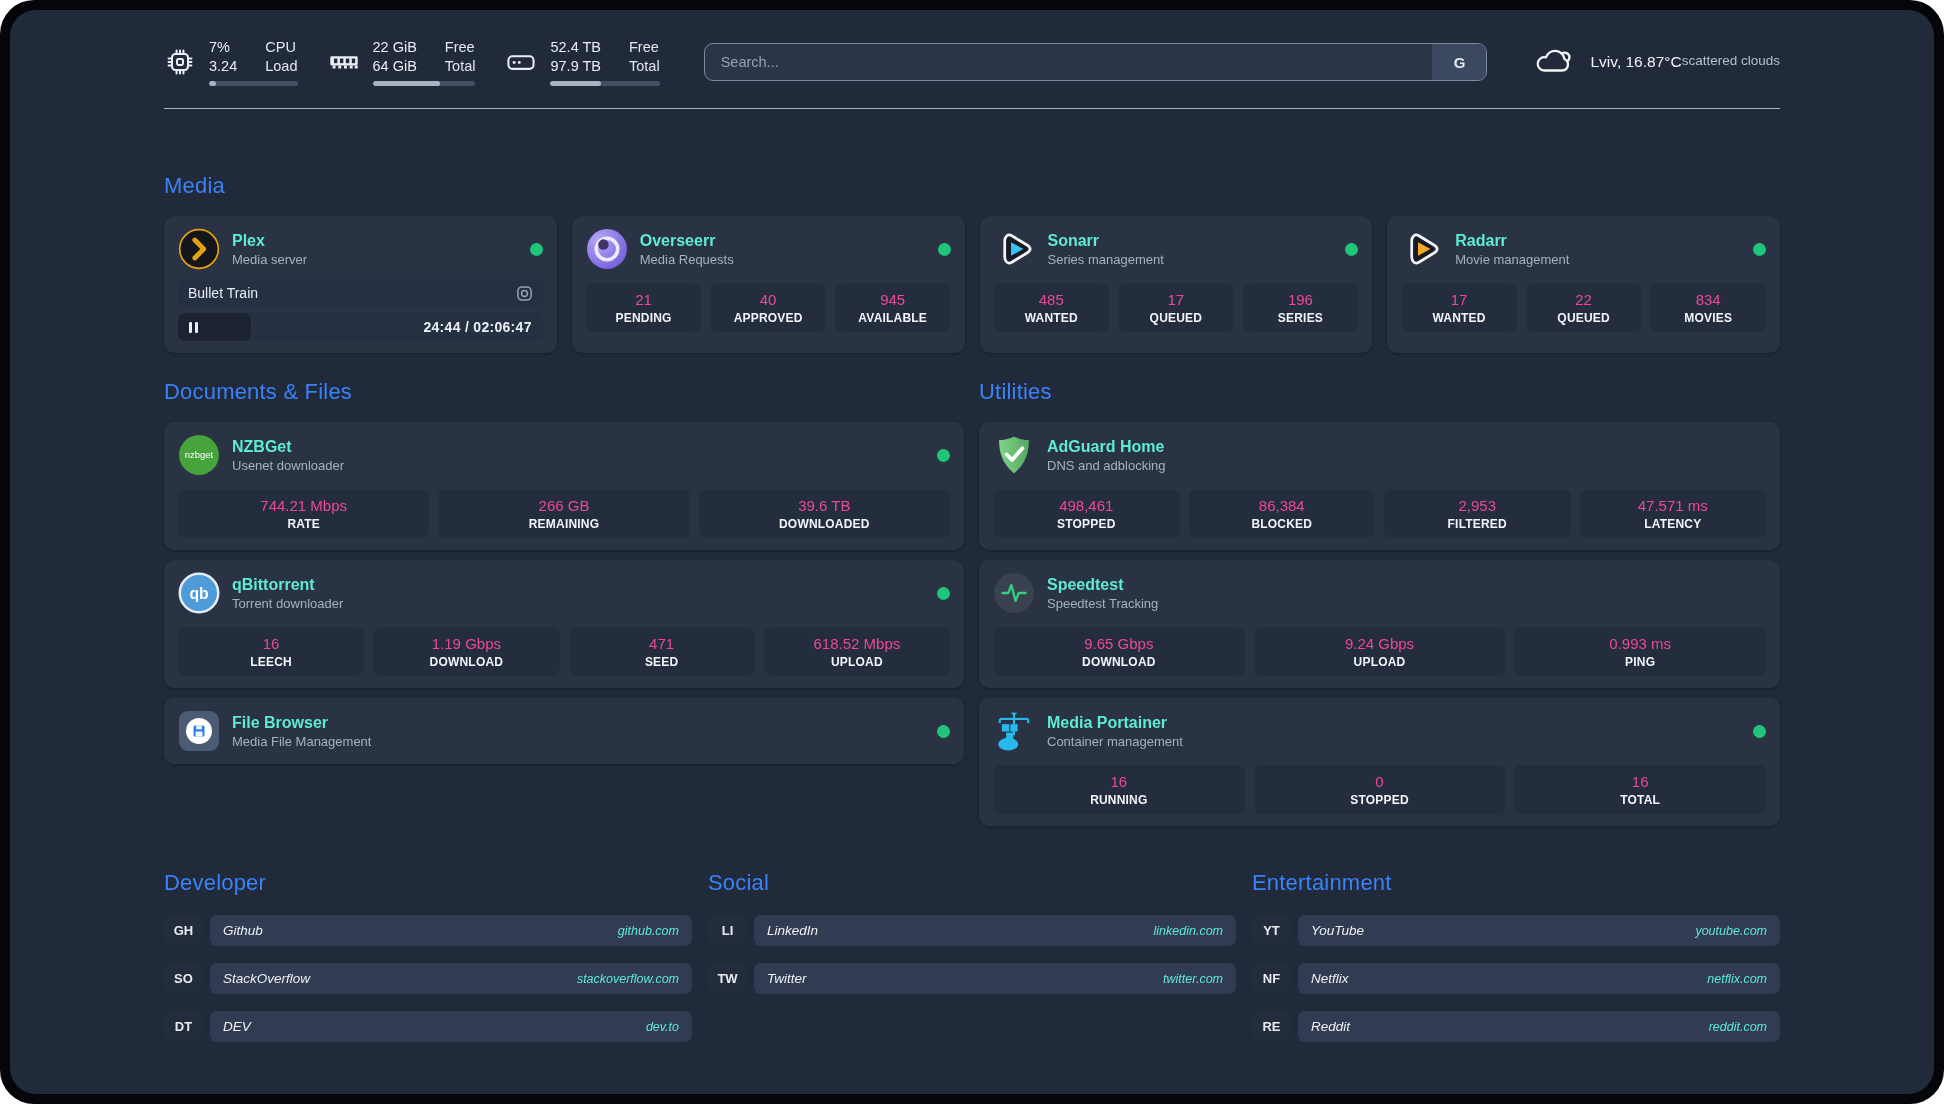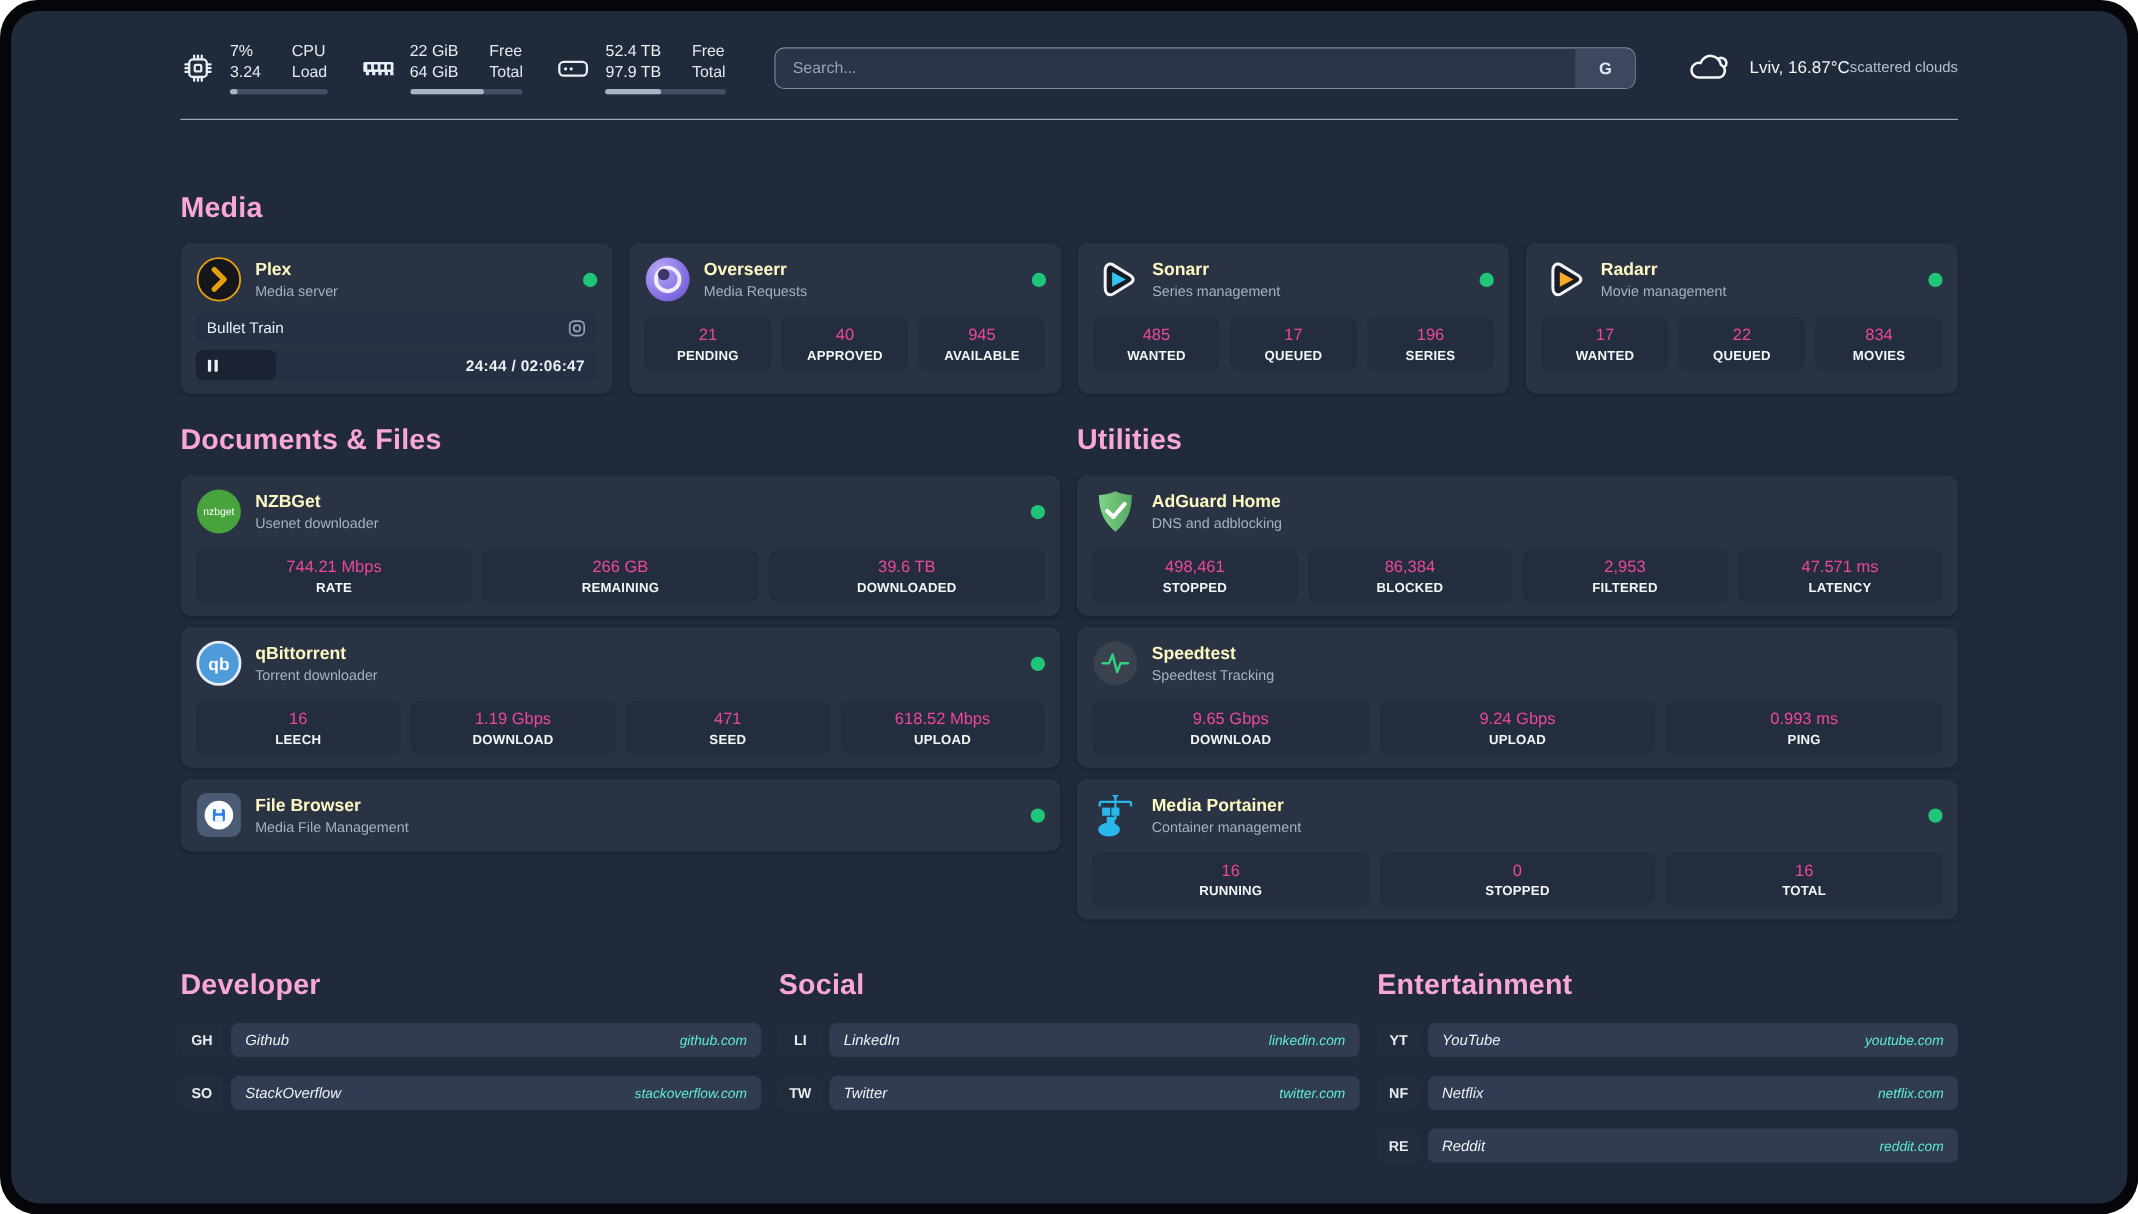--- a/index.html
+++ b/index.html
@@ -26,29 +26,29 @@
   .g-btn{width:54px;height:100%;background:#3c4860;display:flex;align-items:center;justify-content:center;font-size:15px;font-weight:600;color:#e3e8f0;cursor:pointer;}
 
   .weather{display:flex;align-items:center;gap:15px;}
   .weather-text{display:flex;line-height:1.35;}
   .weather-title{font-size:15.5px;color:#f0f3f8;}
   .weather-sub{font-size:13.5px;color:#b6bfcd;}
 
   .divider{margin-top:22px;height:1px;background:#c5cbd6;opacity:.85;}
 
   
-  h2.sec{font-size:26px;font-weight:700;color:#f9a8d4;margin:0 0 17px 0;letter-spacing:.2px;}
+  h2.sec{font-size:22px;font-weight:400;color:#3b82f6;margin:0 0 17px 0;letter-spacing:.2px;}
   .media-section{margin-top:64px;}
   .cards-row{display:grid;grid-template-columns:repeat(4,1fr);gap:15px;}
 
   .card{background:#2a3343;border-radius:10px;padding:12px 14px;box-shadow:0 1px 3px rgba(0,0,0,.28);cursor:pointer;}
   .card-head{display:flex;align-items:center;gap:12px;}
   .app-icon{width:42px;height:42px;flex:0 0 auto;}
   .app-icon svg{width:42px;height:42px;display:block;}
-  .card-title{font-size:16px;font-weight:600;color:#fef9c3;line-height:1.25;}
+  .card-title{font-size:16px;font-weight:600;color:#5eead4;line-height:1.25;}
   .card-sub{font-size:13px;color:#a6b0c0;margin-top:1px;}
   .status-dot{width:13px;height:13px;border-radius:50%;background:#1fc579;margin-left:auto;flex:0 0 auto;}
 
   .stats-row{display:flex;gap:9px;margin-top:13px;}
   .stat-tile{flex:1;background:#242d3d;border-radius:8px;text-align:center;padding:8px 4px 7px;}
   .stat-value{font-size:15px;color:#ec4899;}
   .stat-label{font-size:12px;font-weight:700;color:#f2f5f9;margin-top:3px;letter-spacing:.2px;}
 
   
   .np-row{height:28px;background:#253043;border-radius:7px;display:flex;align-items:center;padding:0 10px;margin-top:9px;}
@@ -536,20 +536,27 @@
           <span class="link-url">github.com</span>
         </div>
       </div>
       <div class="link-row">
         <div class="link-tag">SO</div>
         <div class="link-pill">
           <span class="link-name">StackOverflow</span>
           <span class="link-url">stackoverflow.com</span>
         </div>
       </div>
+      <div class="link-row">
+        <div class="link-tag">DT</div>
+        <div class="link-pill">
+          <span class="link-name">DEV</span>
+          <span class="link-url">dev.to</span>
+        </div>
+      </div>
     </div>
 
     <div class="link-col">
       <h2 class="sec">Social</h2>
       <div class="link-row">
         <div class="link-tag">LI</div>
         <div class="link-pill">
           <span class="link-name">LinkedIn</span>
           <span class="link-url">linkedin.com</span>
         </div>

